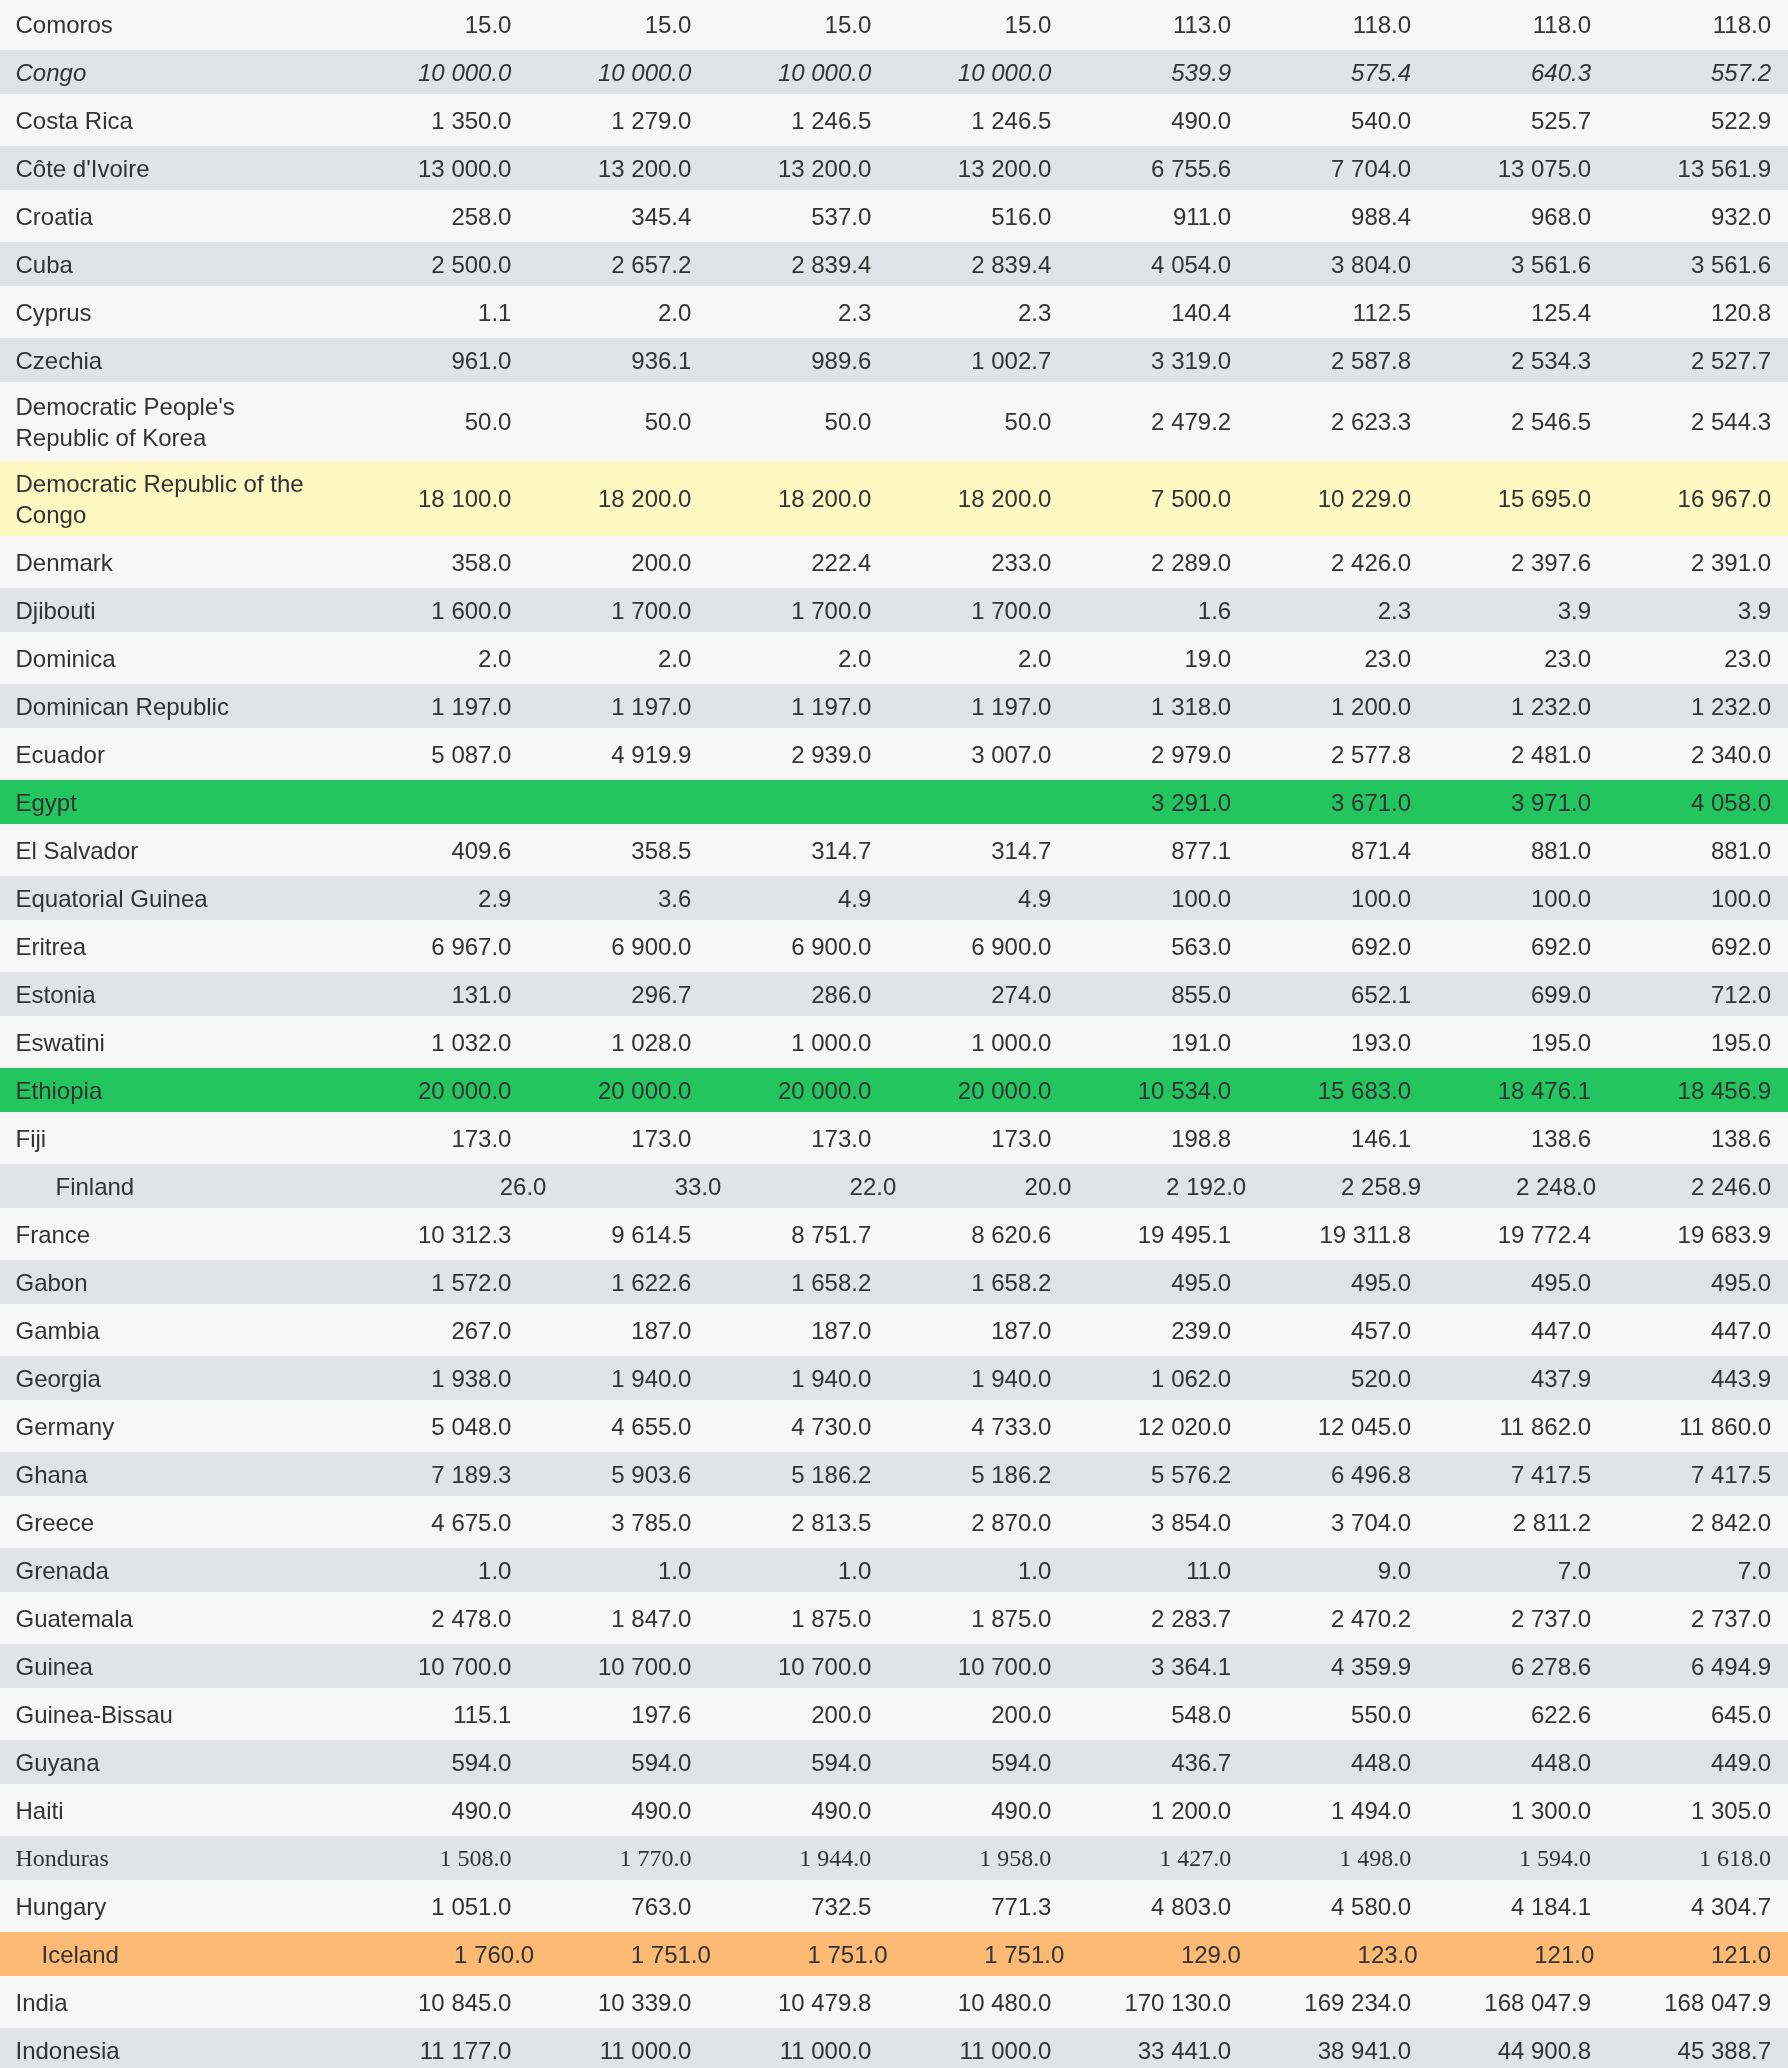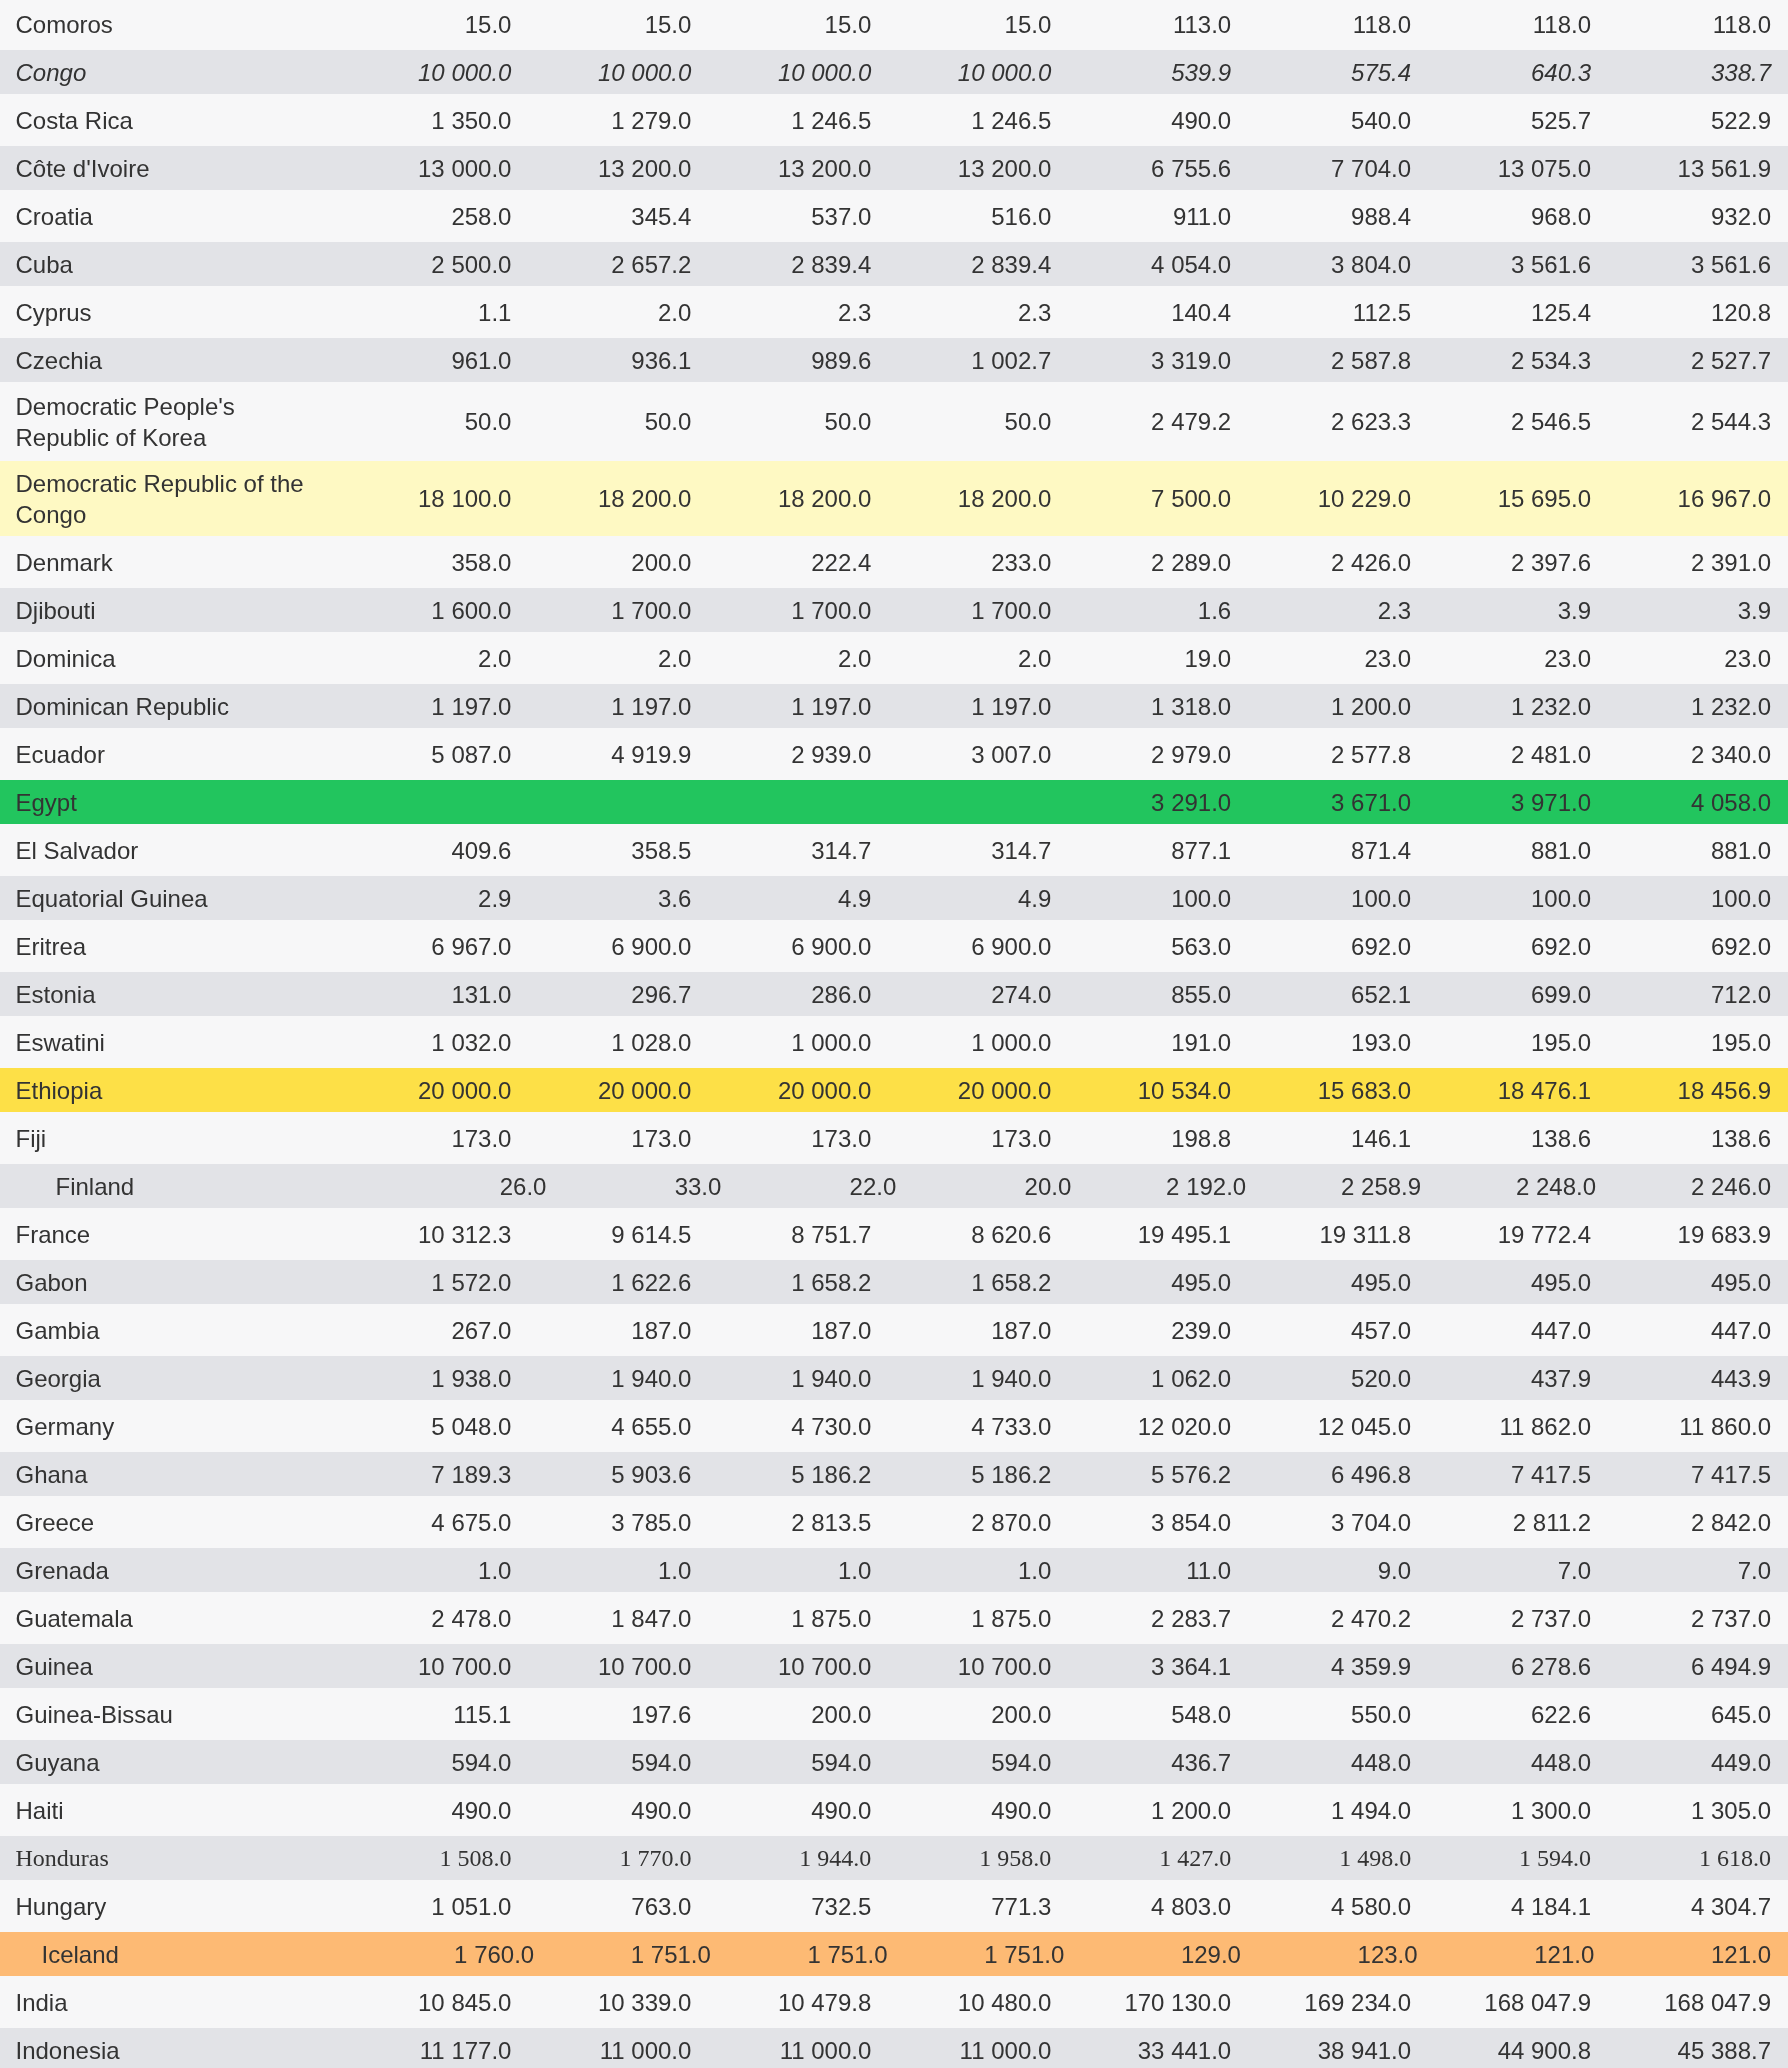--- a/index.html
+++ b/index.html
@@ -64,21 +64,21 @@
     </div>
     <div class="row alt" style="background-color: rgb(226, 227, 231); border-top-color: rgb(247, 247, 248); border-bottom-color: rgb(247, 247, 248); font-style: italic;">
       <div class="cell name">Congo</div>
       <div class="cell num">10 000.0</div>
       <div class="cell num">10 000.0</div>
       <div class="cell num">10 000.0</div>
       <div class="cell num">10 000.0</div>
       <div class="cell num">539.9</div>
       <div class="cell num">575.4</div>
       <div class="cell num">640.3</div>
-      <div class="cell num">338.7</div>
+      <div class="cell num">557.2</div>
     </div>
     <div class="row">
       <div class="cell name">Costa Rica</div>
       <div class="cell num">1 350.0</div>
       <div class="cell num">1 279.0</div>
       <div class="cell num">1 246.5</div>
       <div class="cell num">1 246.5</div>
       <div class="cell num">490.0</div>
       <div class="cell num">540.0</div>
       <div class="cell num">525.7</div>
@@ -275,21 +275,21 @@
       <div class="cell name">Eswatini</div>
       <div class="cell num">1 032.0</div>
       <div class="cell num">1 028.0</div>
       <div class="cell num">1 000.0</div>
       <div class="cell num">1 000.0</div>
       <div class="cell num">191.0</div>
       <div class="cell num">193.0</div>
       <div class="cell num">195.0</div>
       <div class="cell num">195.0</div>
     </div>
-    <div class="row alt" style="background-color: #fde047; border-top-color: rgb(247, 247, 248); border-bottom-color: rgb(247, 247, 248);">
+    <div class="row alt" style="background-color: #22c55e; border-top-color: rgb(247, 247, 248); border-bottom-color: rgb(247, 247, 248);">
       <div class="cell name">Ethiopia</div>
       <div class="cell num">20 000.0</div>
       <div class="cell num">20 000.0</div>
       <div class="cell num">20 000.0</div>
       <div class="cell num">20 000.0</div>
       <div class="cell num">10 534.0</div>
       <div class="cell num">15 683.0</div>
       <div class="cell num">18 476.1</div>
       <div class="cell num">18 456.9</div>
     </div>

